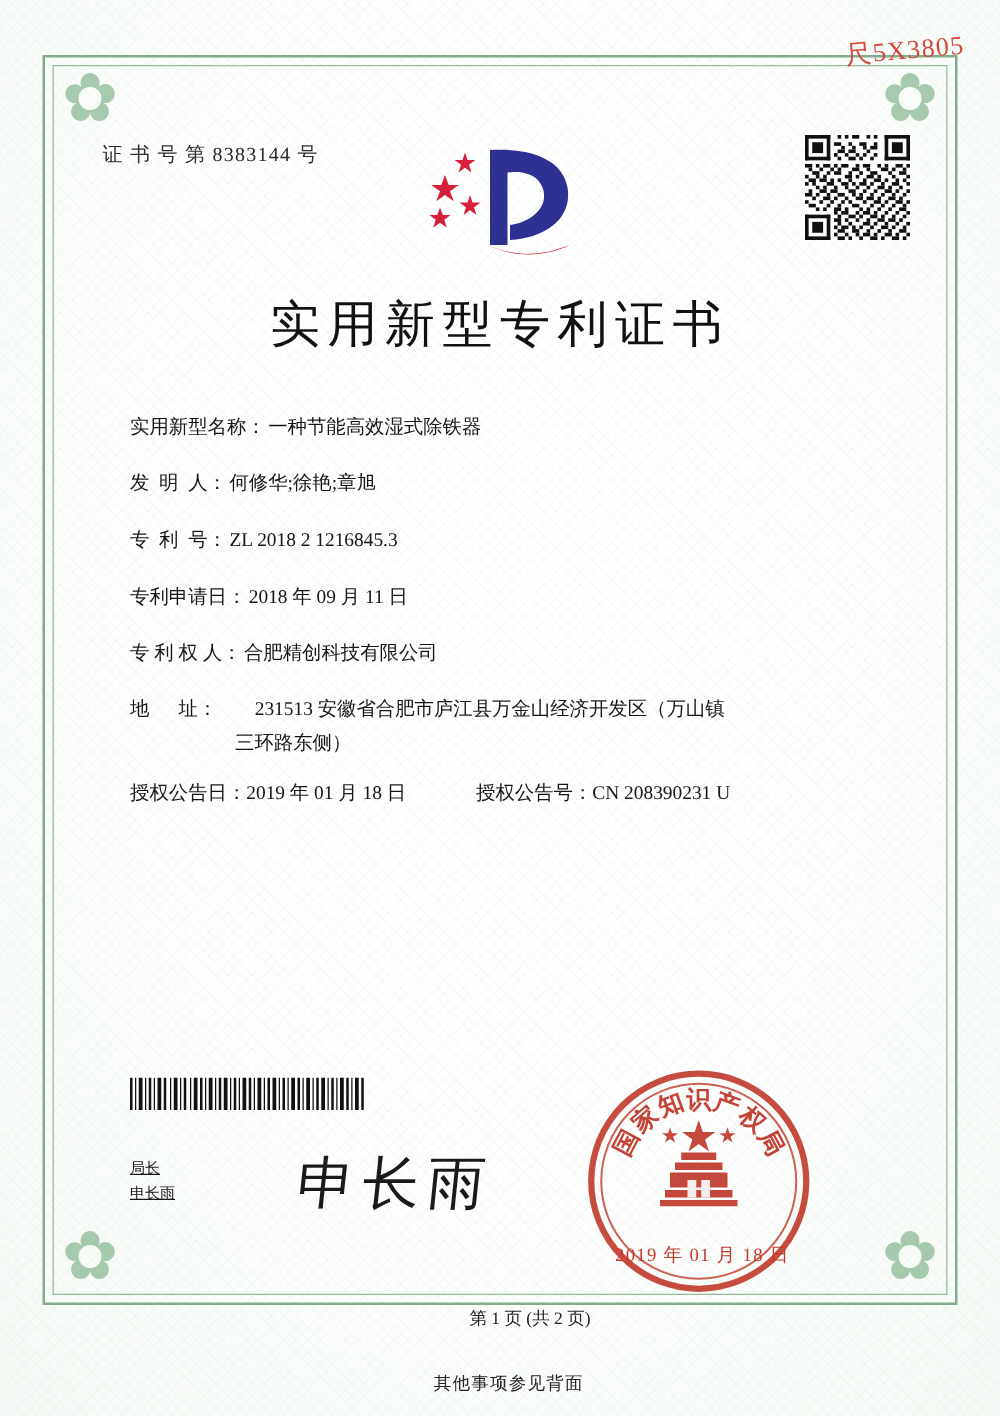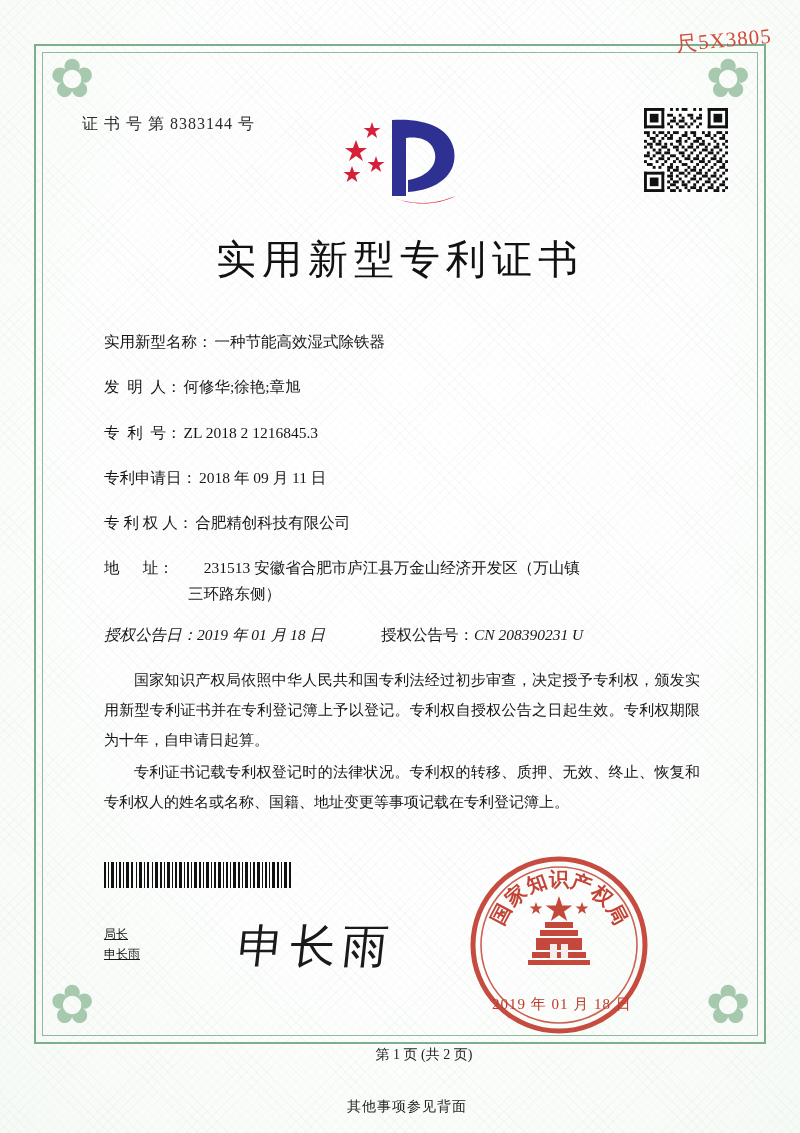--- a/index.html
+++ b/index.html
@@ -130,21 +130,21 @@
   .field-value2 {
     margin-left: 84px;
     margin-top: 4px;
   }
   .inline-pair {
     display: flex;
     align-items: baseline;
     margin-bottom: 18px;
     line-height: 1.5;
   }
-  .inline-pair .seg1 { white-space: pre; font-style: italic; }
+  .inline-pair .seg1 { white-space: pre; }
   .inline-pair .seg2 { white-space: pre; margin-left: 56px; }
 
   .paras {
     position: absolute;
     left: 104px; top: 665px;
     width: 596px;
     font-size: 15px;
     line-height: 2.0;
     color: #161616;
     text-align: justify;
@@ -493,24 +493,20 @@
       <div class="field-value2">三环路东侧）</div>
     </div>
     <div class="inline-pair" style="margin-top:18px;">
       <span class="seg1">授权公告日：</span>
       <span class="seg1">2019 年 01 月 18 日</span>
       <span class="seg2">授权公告号：</span>
       <span class="seg1">CN 208390231 U</span>
     </div>
   </div>
 
-  <div class="paras">
-    <p>国家知识产权局依照中华人民共和国专利法经过初步审查，决定授予专利权，颁发实用新型专利证书并在专利登记簿上予以登记。专利权自授权公告之日起生效。专利权期限为十年，自申请日起算。</p>
-    <p>专利证书记载专利权登记时的法律状况。专利权的转移、质押、无效、终止、恢复和专利权人的姓名或名称、国籍、地址变更等事项记载在专利登记簿上。</p>
-  </div>
 
   <svg class="barcode" viewBox="0 0 190 26">
     <g fill="#111">
       <rect x="0" y="0" width="2" height="26"></rect>
         <rect x="4" y="0" width="1" height="26"></rect>
       <rect x="7" y="0" width="3" height="26"></rect>
         <rect x="12" y="0" width="1" height="26"></rect>
       <rect x="15" y="0" width="2" height="26"></rect>
         <rect x="19" y="0" width="1" height="26"></rect>
       <rect x="22" y="0" width="3" height="26"></rect>

